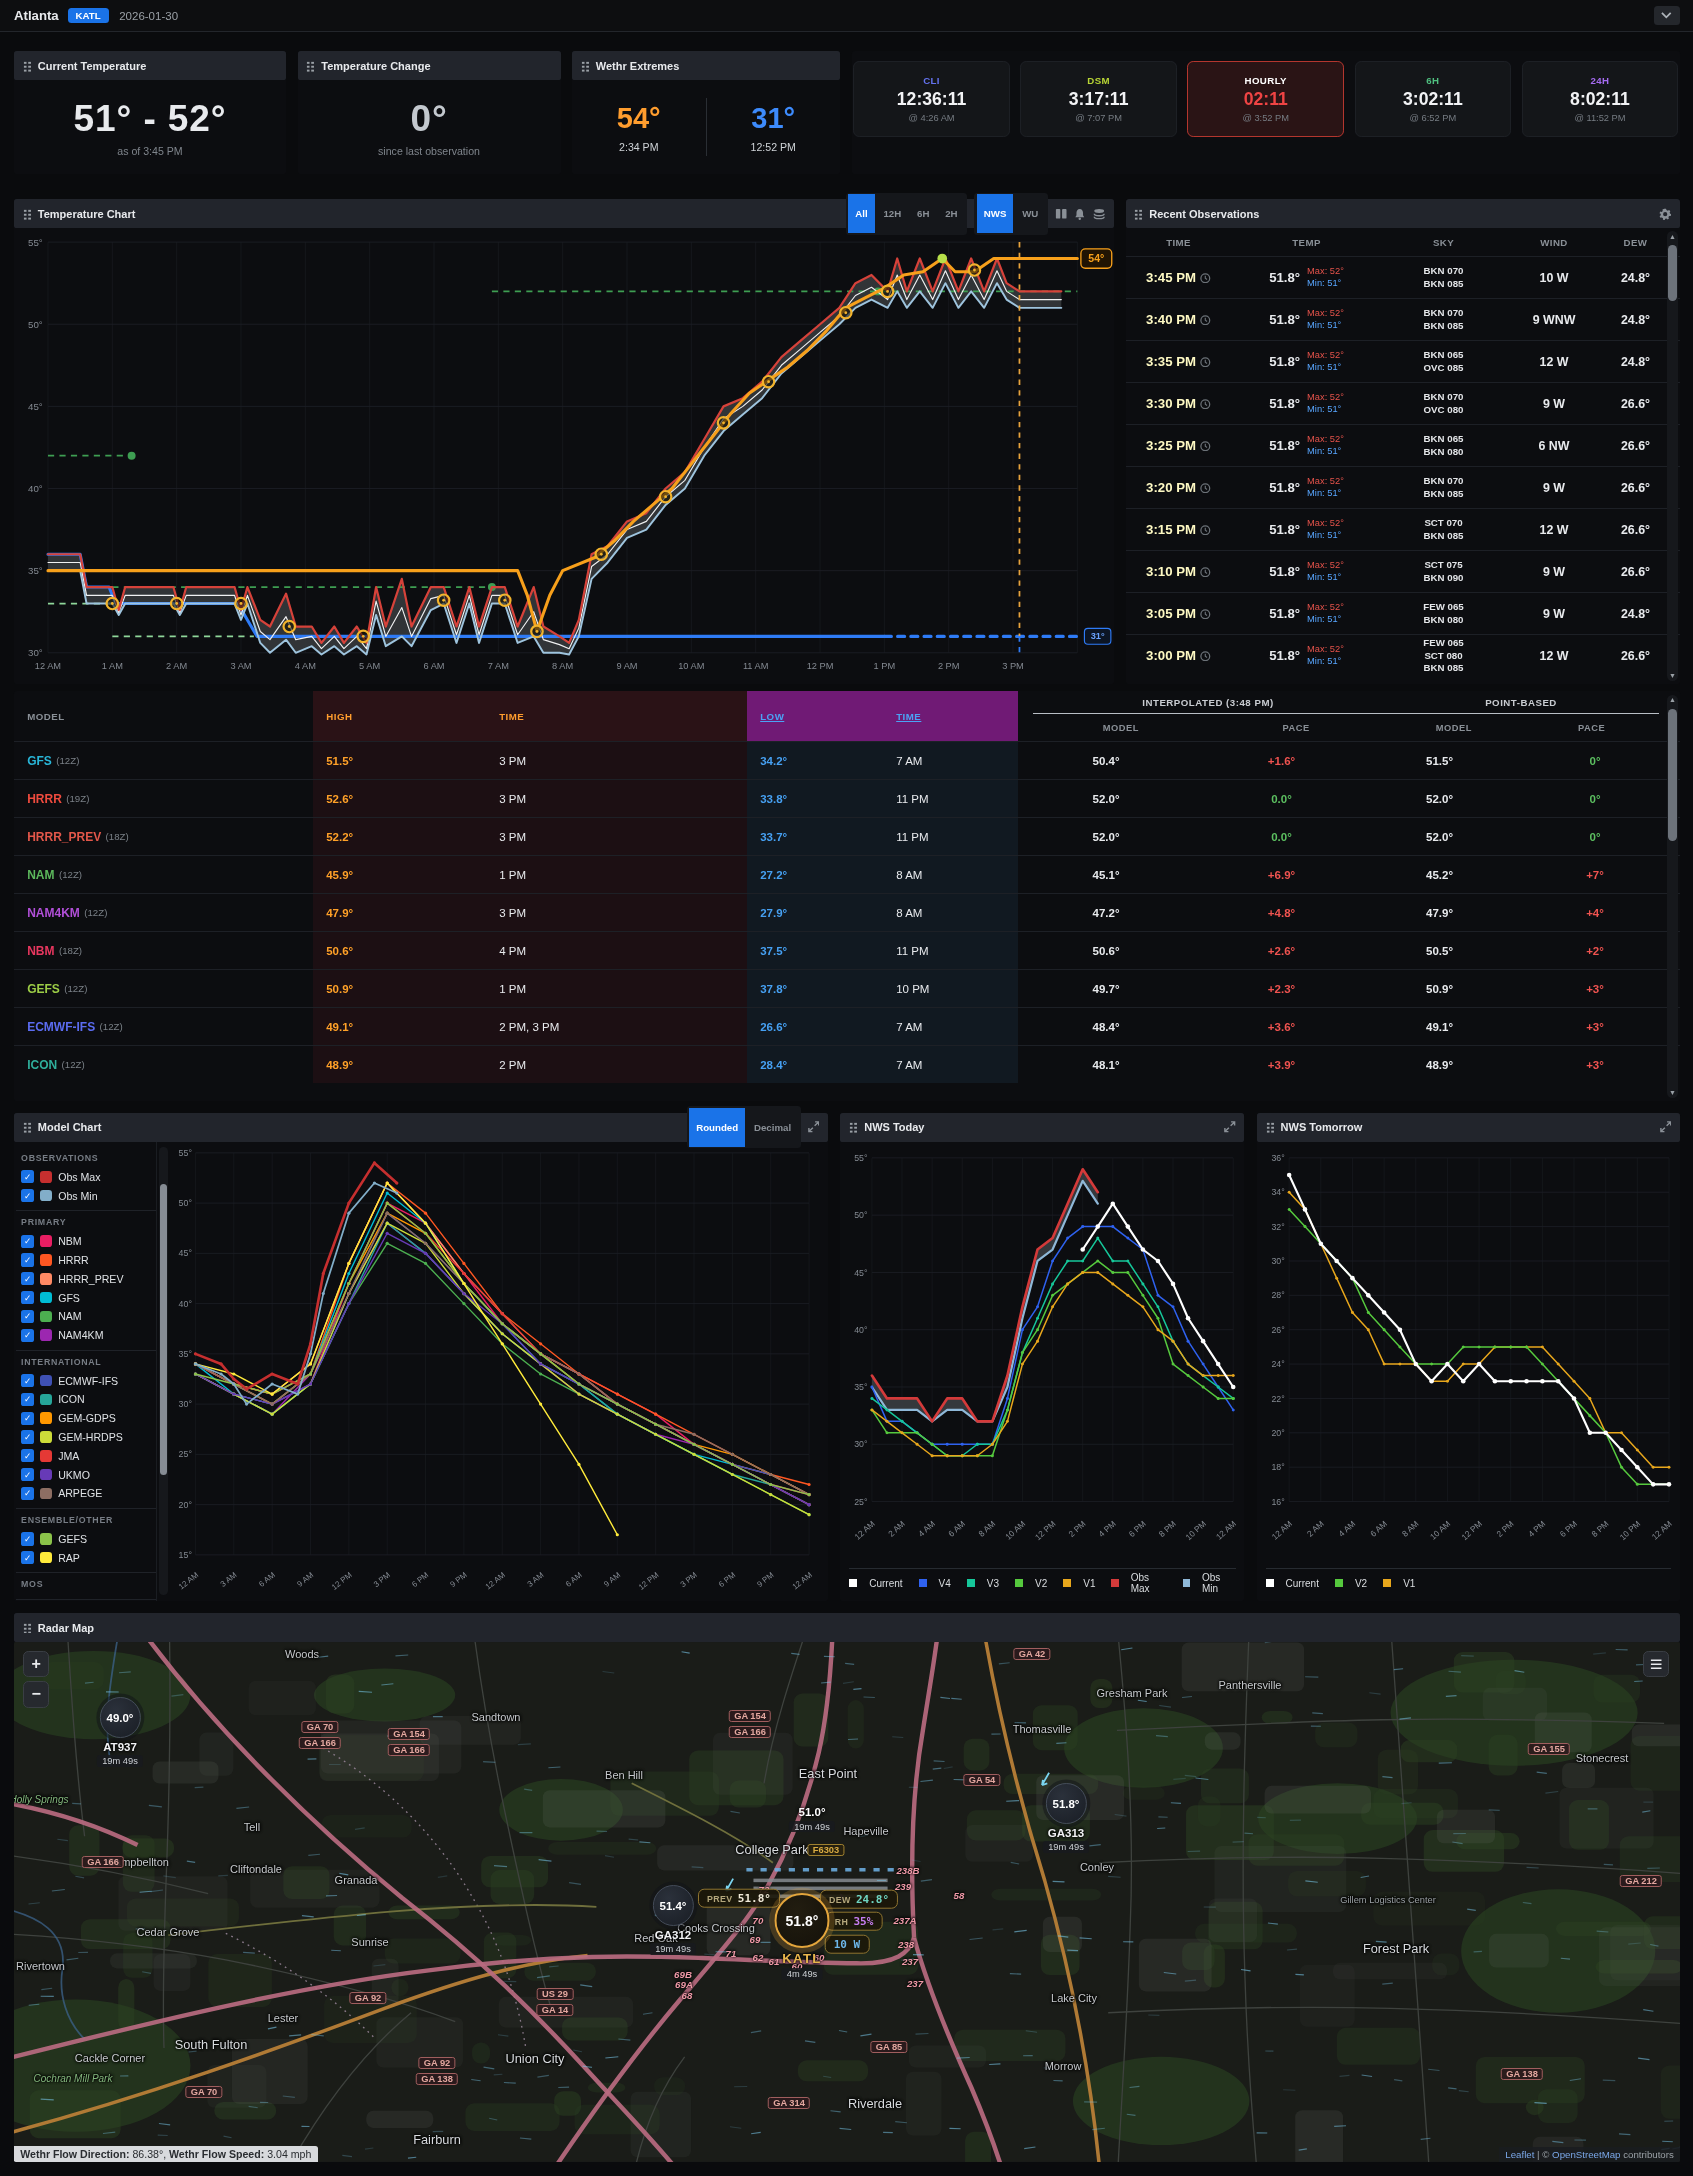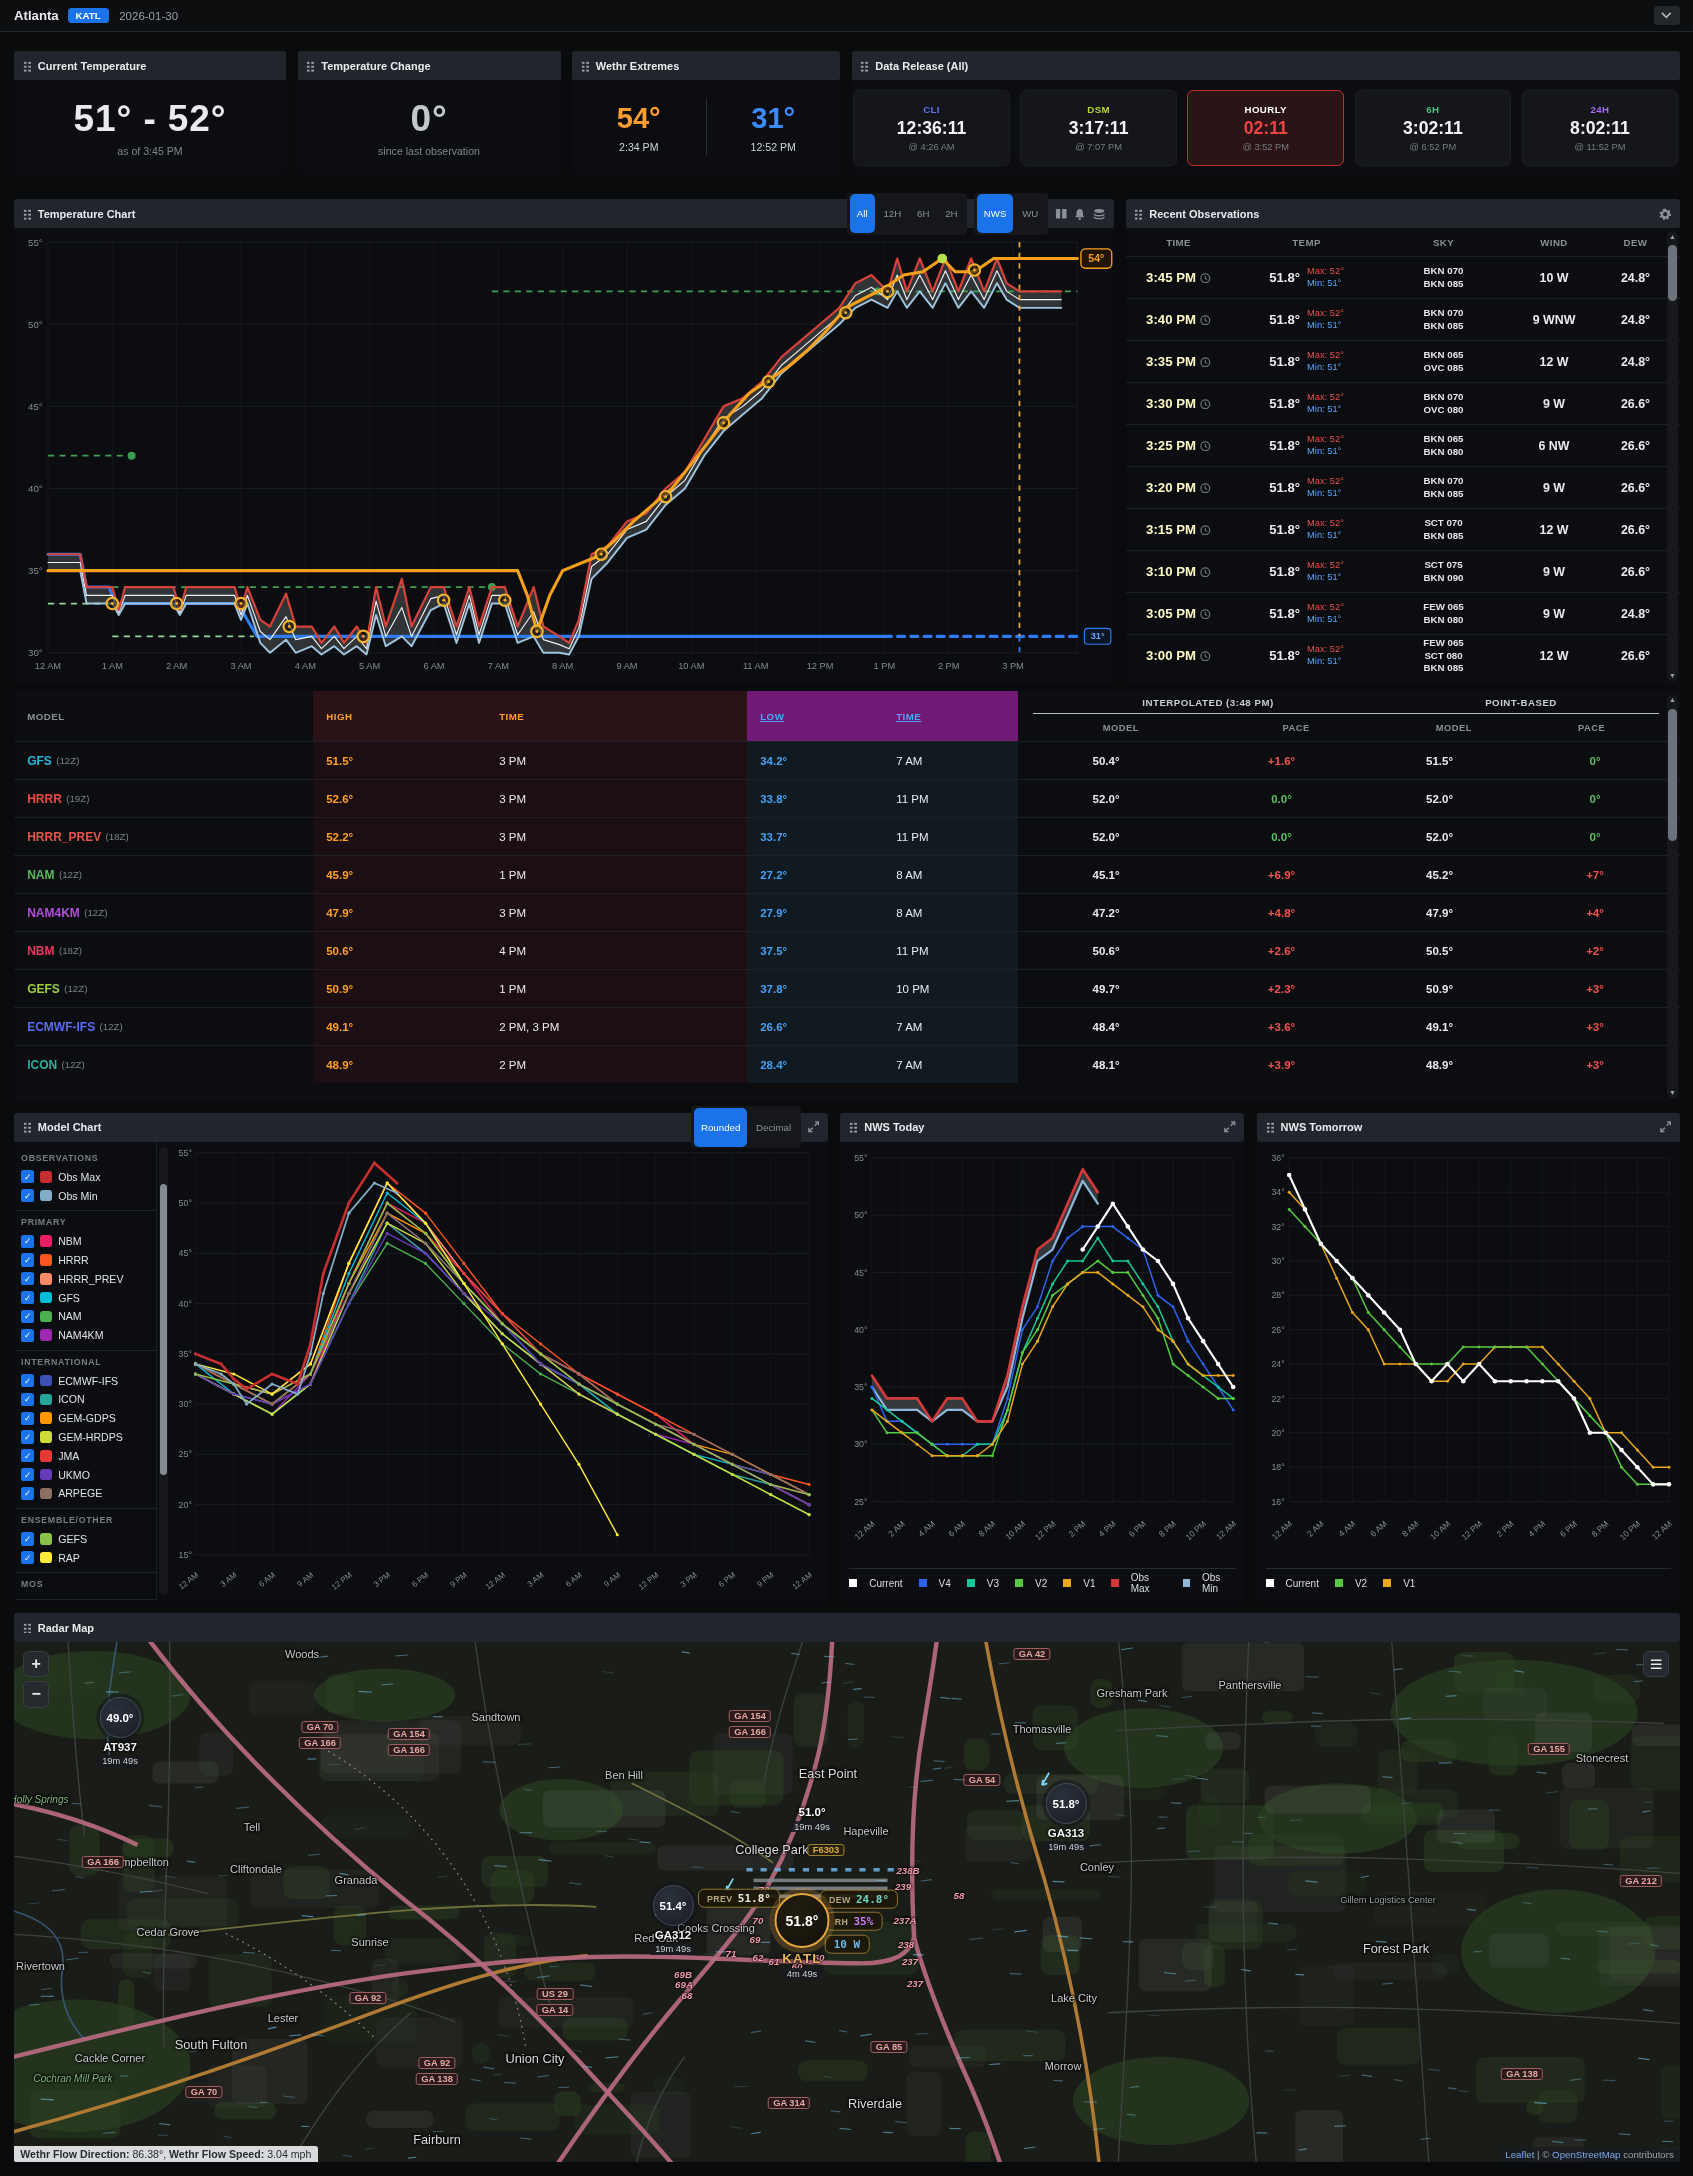--- a/index.html
+++ b/index.html
@@ -34,21 +34,21 @@
   .clock.active { background:#2a1415; border:0.9px solid #b4362e; }
   .clock .cl { font-size:9.7px; font-weight:bold; letter-spacing:0.4px; }
   .clock .cv { font-size:17.6px; font-weight:bold; color:#f2f3f5; }
   .clock.active .cv { color:#ef4444; }
   .clock .ca { font-size:9.3px; color:#767c83; }
 
   
   .main-row { display:grid; grid-template-columns:1100px 1fr; gap:11.5px; margin:25px 14px 0; height:483px; }
   .toolbar { margin-left:auto; display:flex; align-items:center; gap:7px; }
   .btn-group { background:#15171b; border-radius:3.5px; padding:1.8px 2.6px; display:flex; gap:1.8px; }
-  .tb-btn { font-size:9.7px; font-weight:normal; color:#8a9097; padding:14px 7px; border-radius:5px; cursor:pointer; }
+  .tb-btn { font-size:9.7px; font-weight:bold; color:#8a9097; padding:14px 7px; border-radius:0; cursor:pointer; }
   .tb-btn.on { background:#1a73e8; color:#fff; }
   .tb-ic { color:#8a9097; cursor:pointer; display:flex; align-items:center; }
 
   
   .obs-panel { position:relative; overflow:hidden; }
   .obs-head { display:grid; grid-template-columns:106px 150px 124px 97px 66px; padding-right:11.5px; height:28px; align-items:center; }
   .obs-head div { font-size:9.7px; font-weight:bold; color:#8a9097; text-align:center; letter-spacing:0.4px; }
   .obs-row { display:grid; grid-template-columns:106px 150px 124px 97px 66px; height:42px; align-items:center; border-top:0.9px solid #1d2026; }
   .ob-time { font-size:13.2px; font-weight:bold; text-align:center; color:#fef9c3; display:flex; align-items:center; justify-content:center; gap:4.4px; }
   .ob-temp { display:flex; align-items:center; justify-content:center; gap:7px; }
@@ -180,24 +180,20 @@
         <div class="sub" style="color:#cfd3d7">2:34 PM</div>
       </div>
       <div class="ext-div"></div>
       <div class="ext-half">
         <div class="ext-val" style="color:#3d8bfd">31°</div>
         <div class="sub" style="color:#cfd3d7">12:52 PM</div>
       </div>
     </div>
   </div>
   <div class="panel">
-    <div class="panel-h">
-        <span class="drag"></span>
-        <span class="t">Data Release (All)</span>
-      </div>
     <div class="clocks" id="clocks">
         <div class="clock">
           <div class="cl" style="color: rgb(100, 115, 240);">CLI</div>
           <div class="cv">12:36:11</div>
           <div class="ca">@ 4:26 AM</div>
         </div>
         <div class="clock">
           <div class="cl" style="color: rgb(183, 212, 53);">DSM</div>
           <div class="cv">3:17:11</div>
           <div class="ca">@ 7:07 PM</div>

